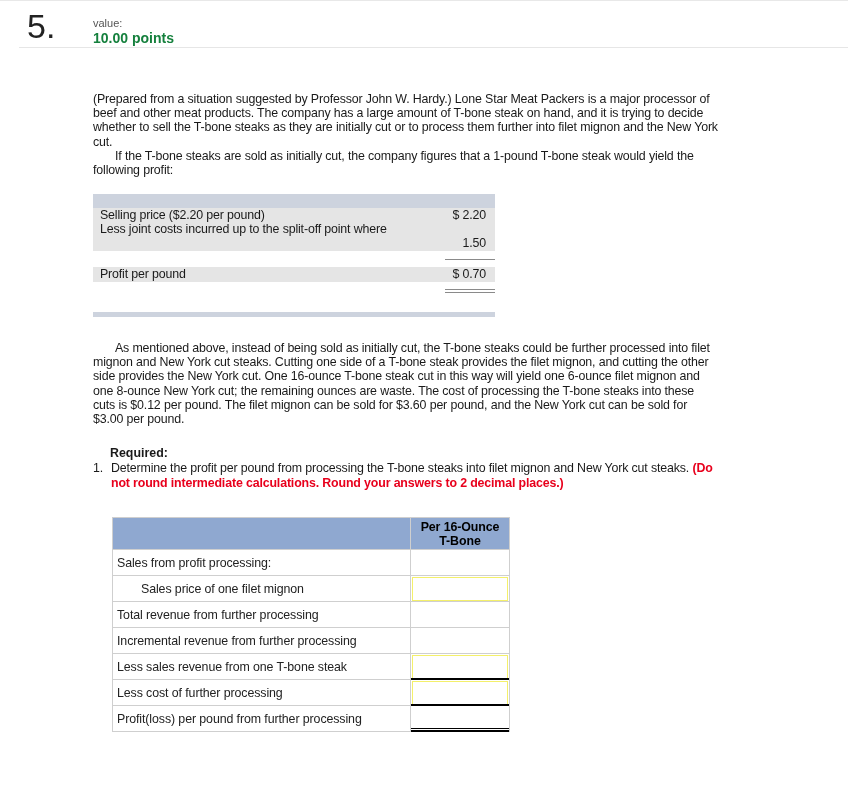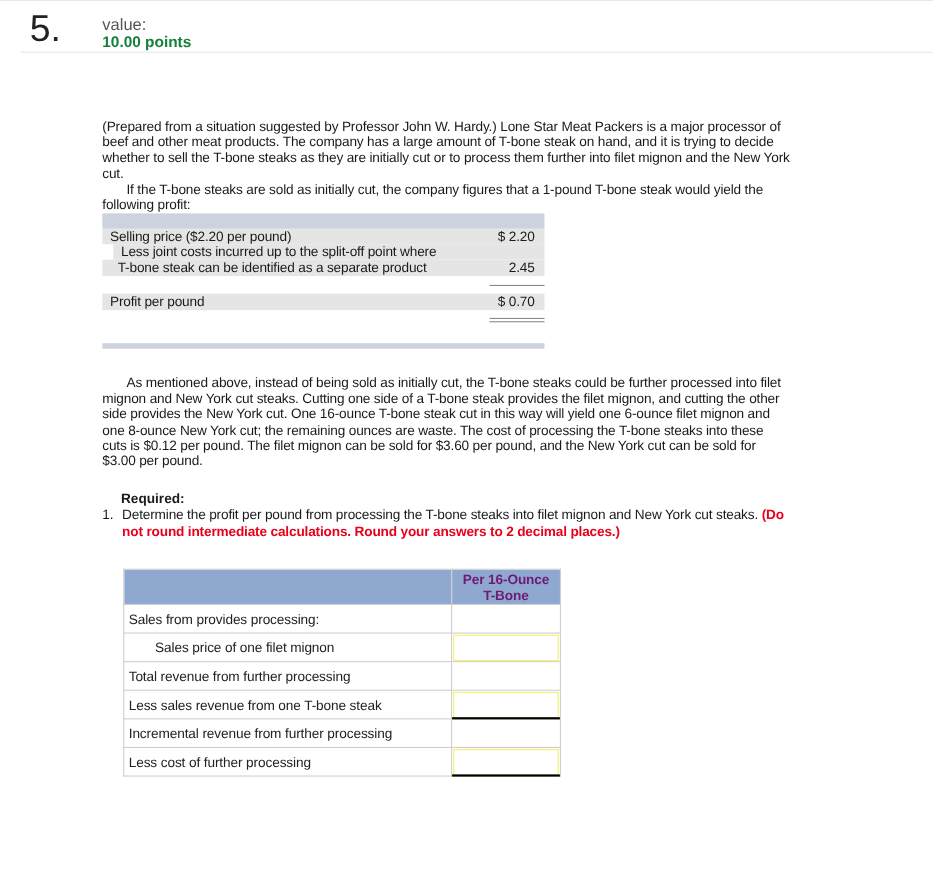--- a/index.html
+++ b/index.html
@@ -27,21 +27,21 @@
     font-size: 34px;
     line-height: 34px;
     color: #222;
     font-family: "Liberation Sans", sans-serif;
   }
   .value-block {
     position: absolute;
     left: 93px; top: 17px;
   }
   .value-label {
-    font-size: 15px;
+    font-size: 11px;
     color: #555;
     line-height: 12px;
   }
   .value-points {
     font-size: 14px;
     font-weight: bold;
     color: #15803d;
     line-height: 16px;
     margin-top: 1px;
   }
@@ -140,21 +140,21 @@
     letter-spacing: -0.1px;
   }
   .ans-table th, .ans-table td {
     border: 1px solid #cfcfcf;
     padding: 0;
   }
   .ans-table th {
     background: #8fa8d0;
     height: 31px;
     font-weight: bold;
-    color: #701a75;
+    color: #000000;
     text-align: center;
     line-height: 14px;
     font-size: 12.4px;
   }
   .ans-table td.lbl {
     width: 269px;
     height: 25px;
     padding-left: 4px;
     vertical-align: middle;
     color: #222;
@@ -198,37 +198,36 @@
 
 <div class="q-number">5.</div>
 
 <div class="value-block">
   <div class="value-label">value:</div>
   <div class="value-points">10.00 points</div>
 </div>
 
 <div class="header-rule"></div>
 
-<div class="para" style="top:92px;margin-top:16px;">
+<div class="para" style="top:92px;">
   <p>(Prepared from a situation suggested by Professor John W. Hardy.) Lone Star Meat Packers is a major processor of beef and other meat products. The company has a large amount of T-bone steak on hand, and it is trying to decide whether to sell the T-bone steaks as they are initially cut or to process them further into filet mignon and the New York cut.</p>
   <p class="indent">If the T-bone steaks are sold as initially cut, the company figures that a 1-pound T-bone steak would yield the following profit:</p>
 </div>
 
 <div class="profit-table">
   <div class="pt-band-top"></div>
   <div class="pt-row shaded" style="height:14px;">
     <span class="pt-label">Selling price ($2.20 per pound)</span>
     <span class="pt-amt">$ 2.20</span>
   </div>
-  <div class="pt-row shaded" style="height:14px;margin-left:10px;">
+  <div class="pt-row shaded" style="height:14px;">
     <span class="pt-label">Less joint costs incurred up to the split-off point where</span>
   </div>
   <div class="pt-row shaded" style="height:15px;">
-    <span class="pt-label" style="padding-left:14px;">T-bone steak can be identified as a separate product</span>
-    <span class="pt-amt">2.45</span>
+    <span class="pt-amt">1.50</span>
   </div>
   <div class="pt-row" style="height:16px;">
     <div class="pt-rule" style="top:8px;"></div>
   </div>
   <div class="pt-row shaded" style="height:15px;">
     <span class="pt-label">Profit per pound</span>
     <span class="pt-amt">$ 0.70</span>
   </div>
   <div class="pt-row" style="height:20px;">
     <div class="pt-rule" style="top:7px;"></div>
@@ -254,43 +253,50 @@
     <tr>
       <th style="width:273px;"></th>
       <th style="width:98px;">
         <div>Per 16-Ounce</div>
         <div>T-Bone</div>
       </th>
     </tr>
   </thead>
   <tbody>
     <tr>
-      <td class="lbl">Sales from provides processing:</td>
+      <td class="lbl">Sales from profit processing:</td>
       <td class="val"></td>
     </tr>
     <tr>
       <td class="lbl sub">Sales price of one filet mignon</td>
       <td class="val">
         <input class="answer-input" type="text" value="" style="">
       </td>
     </tr>
     <tr>
       <td class="lbl">Total revenue from further processing</td>
       <td class="val"></td>
     </tr>
     <tr>
+      <td class="lbl">Incremental revenue from further processing</td>
+      <td class="val"></td>
+    </tr>
+    <tr>
       <td class="lbl">Less sales revenue from one T-bone steak</td>
       <td class="val val-ul-single">
         <input class="answer-input" type="text" value="" style="">
       </td>
     </tr>
     <tr>
-      <td class="lbl">Incremental revenue from further processing</td>
-      <td class="val"></td>
-    </tr>
-    <tr>
       <td class="lbl">Less cost of further processing</td>
       <td class="val val-ul-single">
         <input class="answer-input" type="text" value="" style="">
       </td>
     </tr>
+    <tr>
+      <td class="lbl">Profit(loss) per pound from further processing</td>
+      <td class="val">
+        <div class="ul-double-a"></div>
+        <div class="ul-double-b"></div>
+      </td>
+    </tr>
   </tbody>
 </table>
 
 </body></html>

